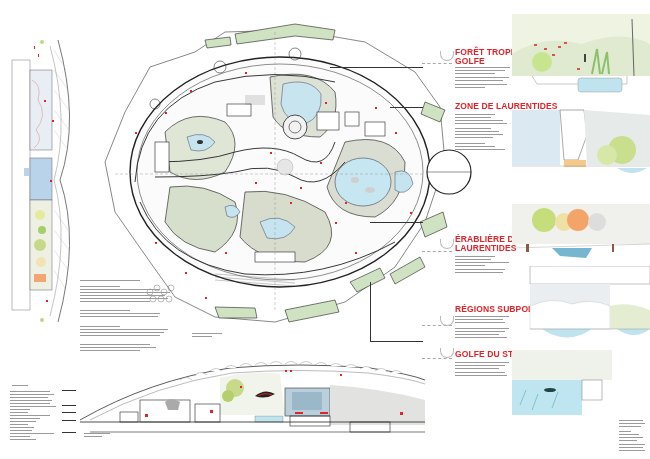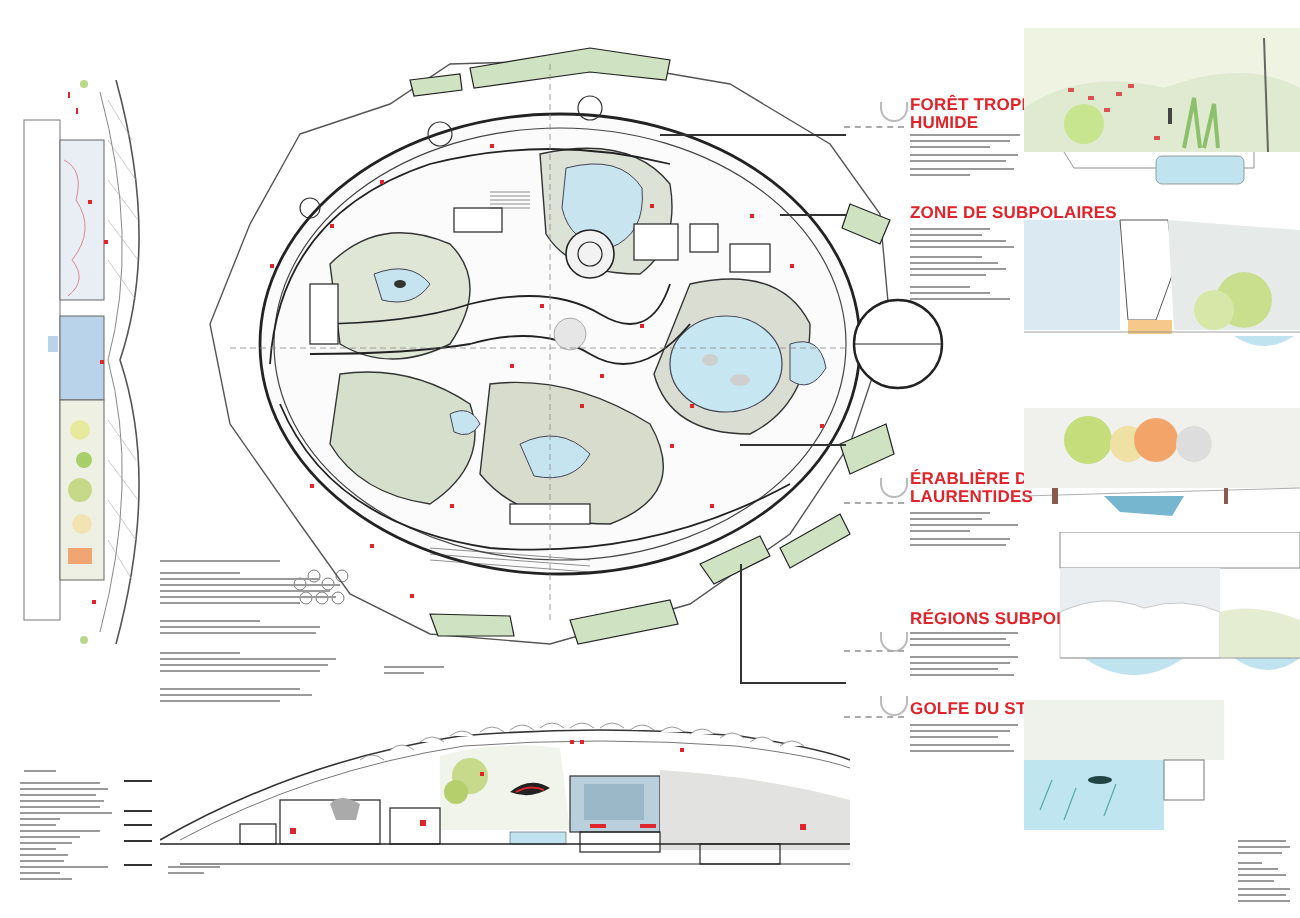--- a/index.html
+++ b/index.html
@@ -282,34 +282,34 @@
 </div>
 <div class="abs" style="left:84px;top:433px;width:30px;height:6px;">
   <div class="textline" style="left:0;top:0;width:26px;"></div>
   <div class="textline" style="left:0;top:3px;width:18px;"></div>
 </div>
 
 <div>
   <div class="emblem" style="left:440px;top:51px;"></div>
   <div class="heading" style="left:455px;top:48px;">
     <div>FORÊT TROPICALE</div>
-      <div>HUMIDE</div>
+      <div>GOLFE</div>
   </div>
   <div class="dashdiv" style="left:422px;top:63px;width:30px;"></div>
   <div class="textline" style="left:455px;top:67px;width:55px;"></div>
   <div class="textline" style="left:455px;top:70px;width:50px;"></div>
   <div class="textline" style="left:455px;top:73px;width:40px;"></div>
   <div class="textline" style="left:455px;top:77px;width:54px;"></div>
   <div class="textline" style="left:455px;top:80px;width:48px;"></div>
   <div class="textline" style="left:455px;top:84px;width:52px;"></div>
   <div class="textline" style="left:455px;top:87px;width:30px;"></div>
 </div>
 
 <div>
-  <div class="heading" style="left:455px;top:102px;">ZONE DE SUBPOLAIRES</div>
+  <div class="heading" style="left:455px;top:102px;">ZONE DE LAURENTIDES</div>
   <div class="textline" style="left:455px;top:114px;width:40px;"></div>
   <div class="textline" style="left:455px;top:117px;width:36px;"></div>
   <div class="textline" style="left:455px;top:120px;width:48px;"></div>
   <div class="textline" style="left:455px;top:123px;width:52px;"></div>
   <div class="textline" style="left:455px;top:128px;width:36px;"></div>
   <div class="textline" style="left:455px;top:131px;width:44px;"></div>
   <div class="textline" style="left:455px;top:134px;width:48px;"></div>
   <div class="textline" style="left:455px;top:137px;width:38px;"></div>
   <div class="textline" style="left:455px;top:143px;width:30px;"></div>
   <div class="textline" style="left:455px;top:146px;width:40px;"></div>

